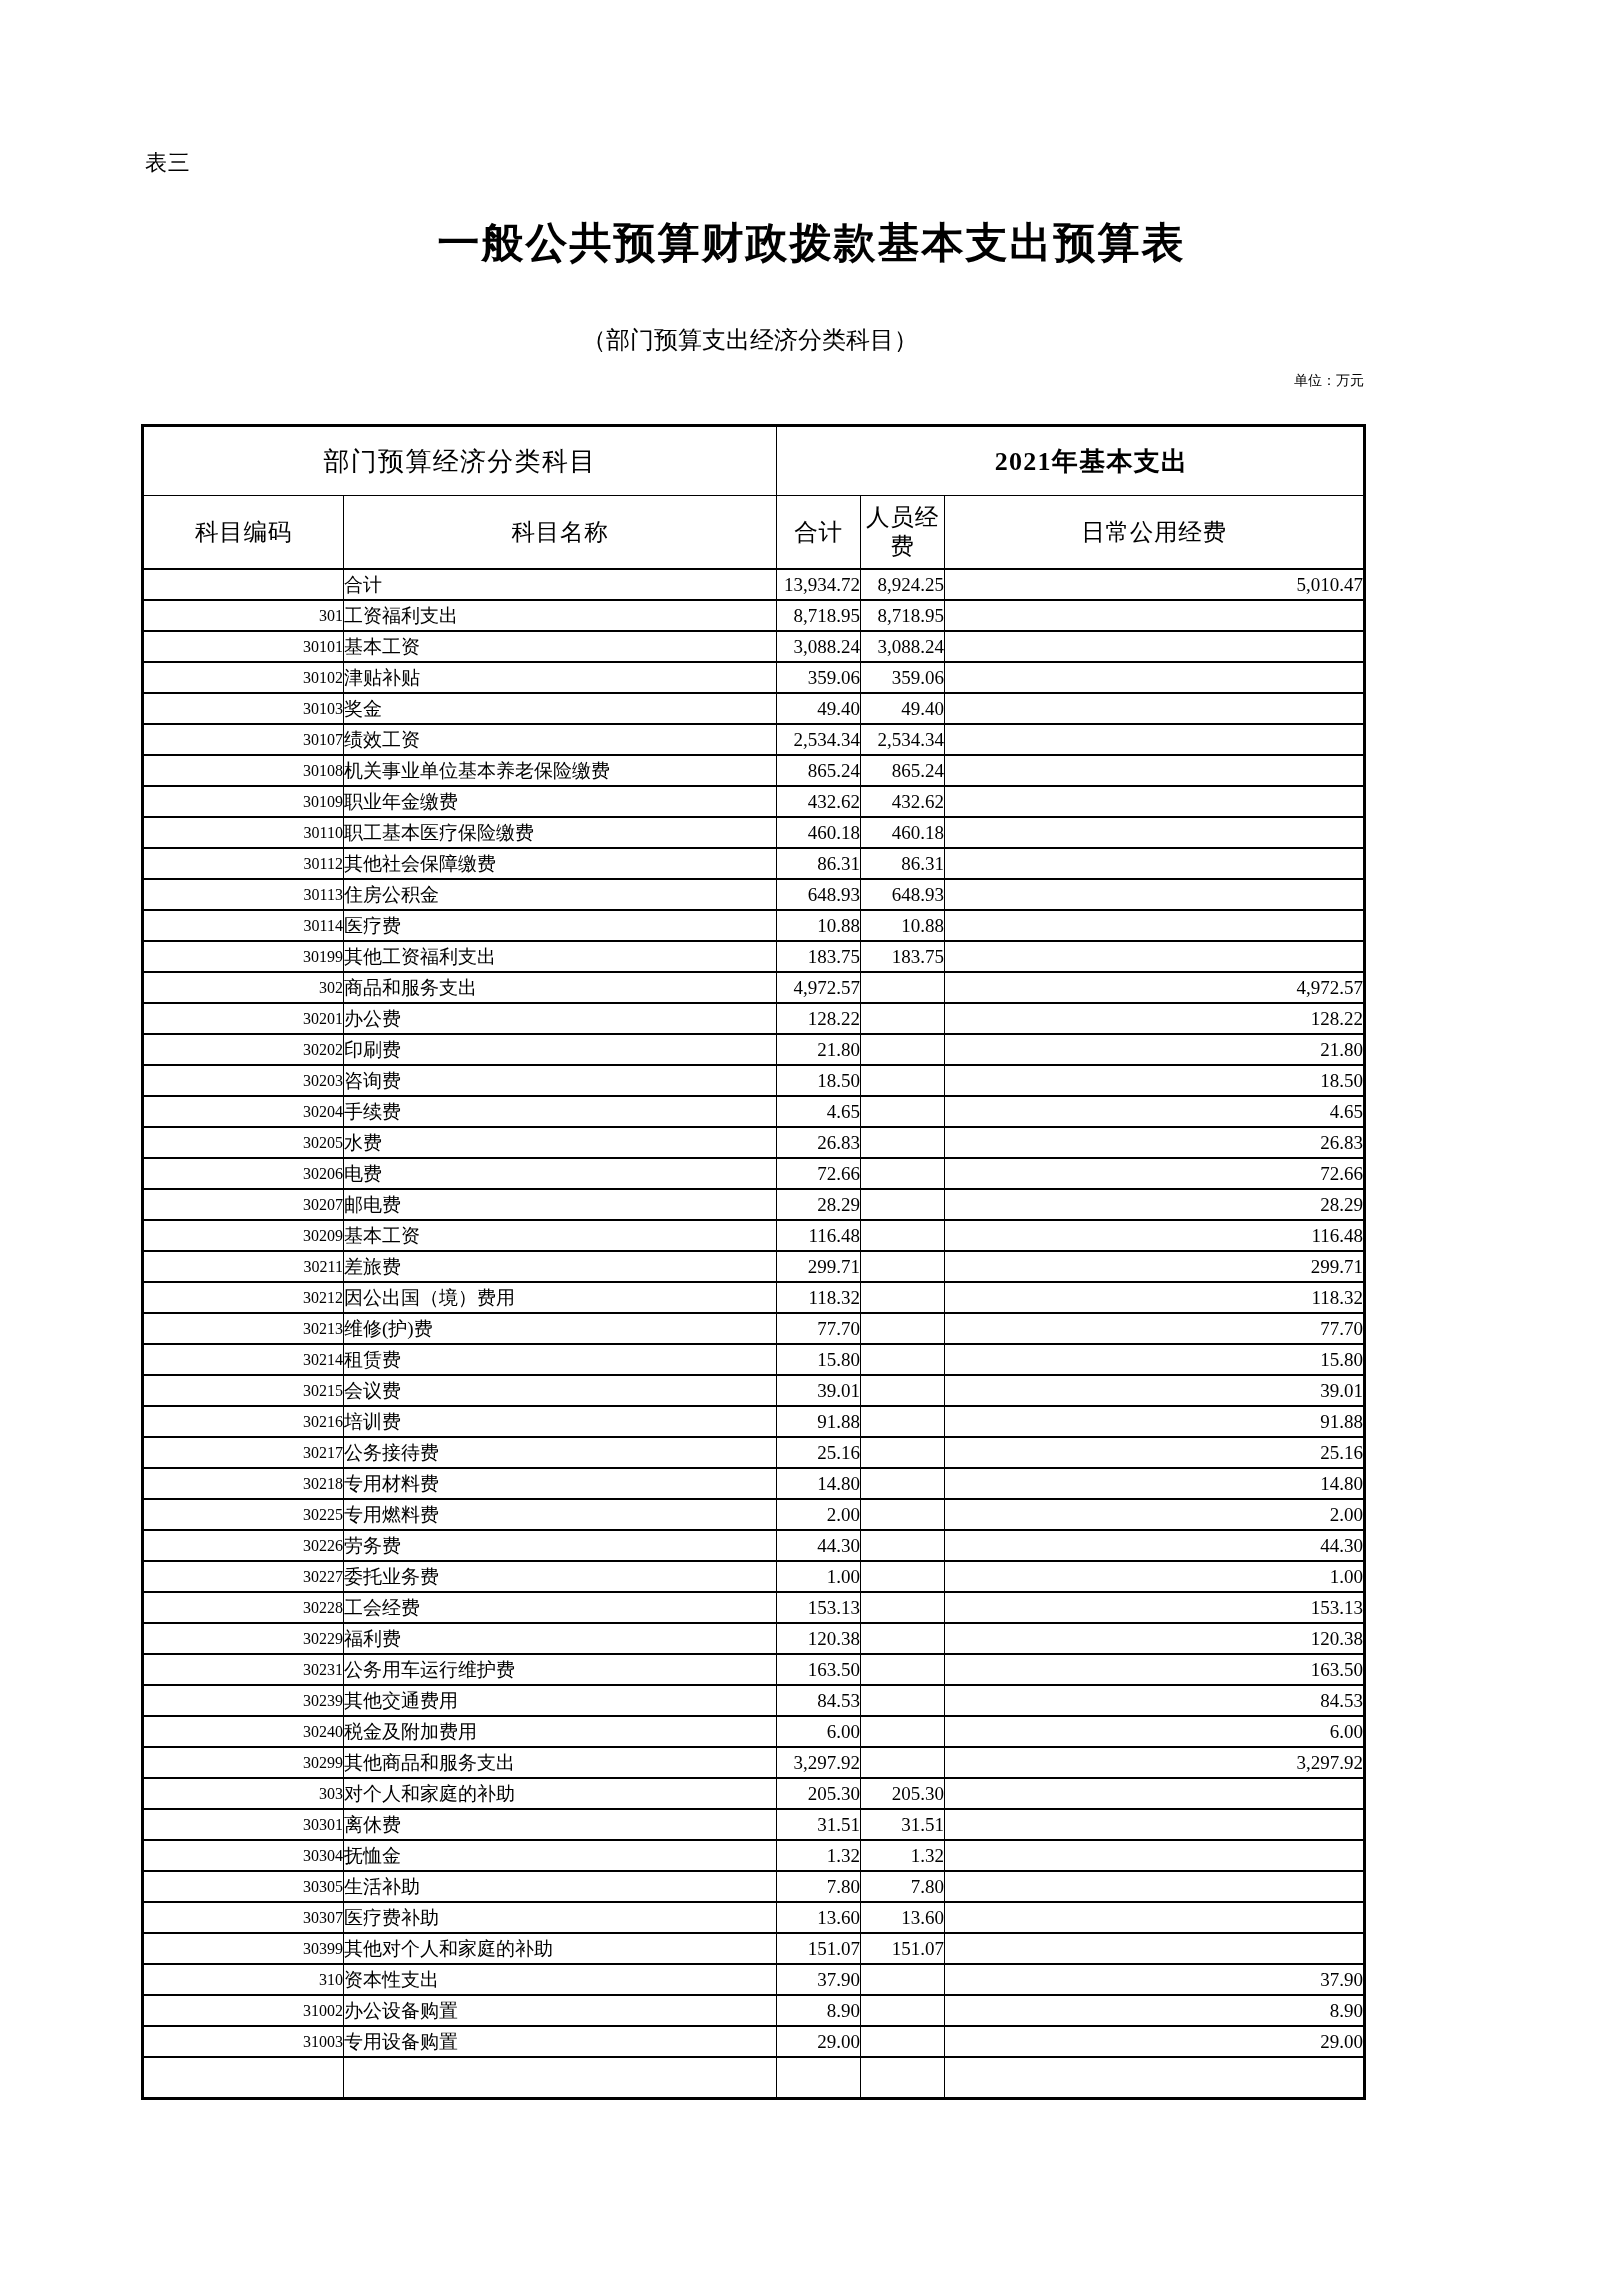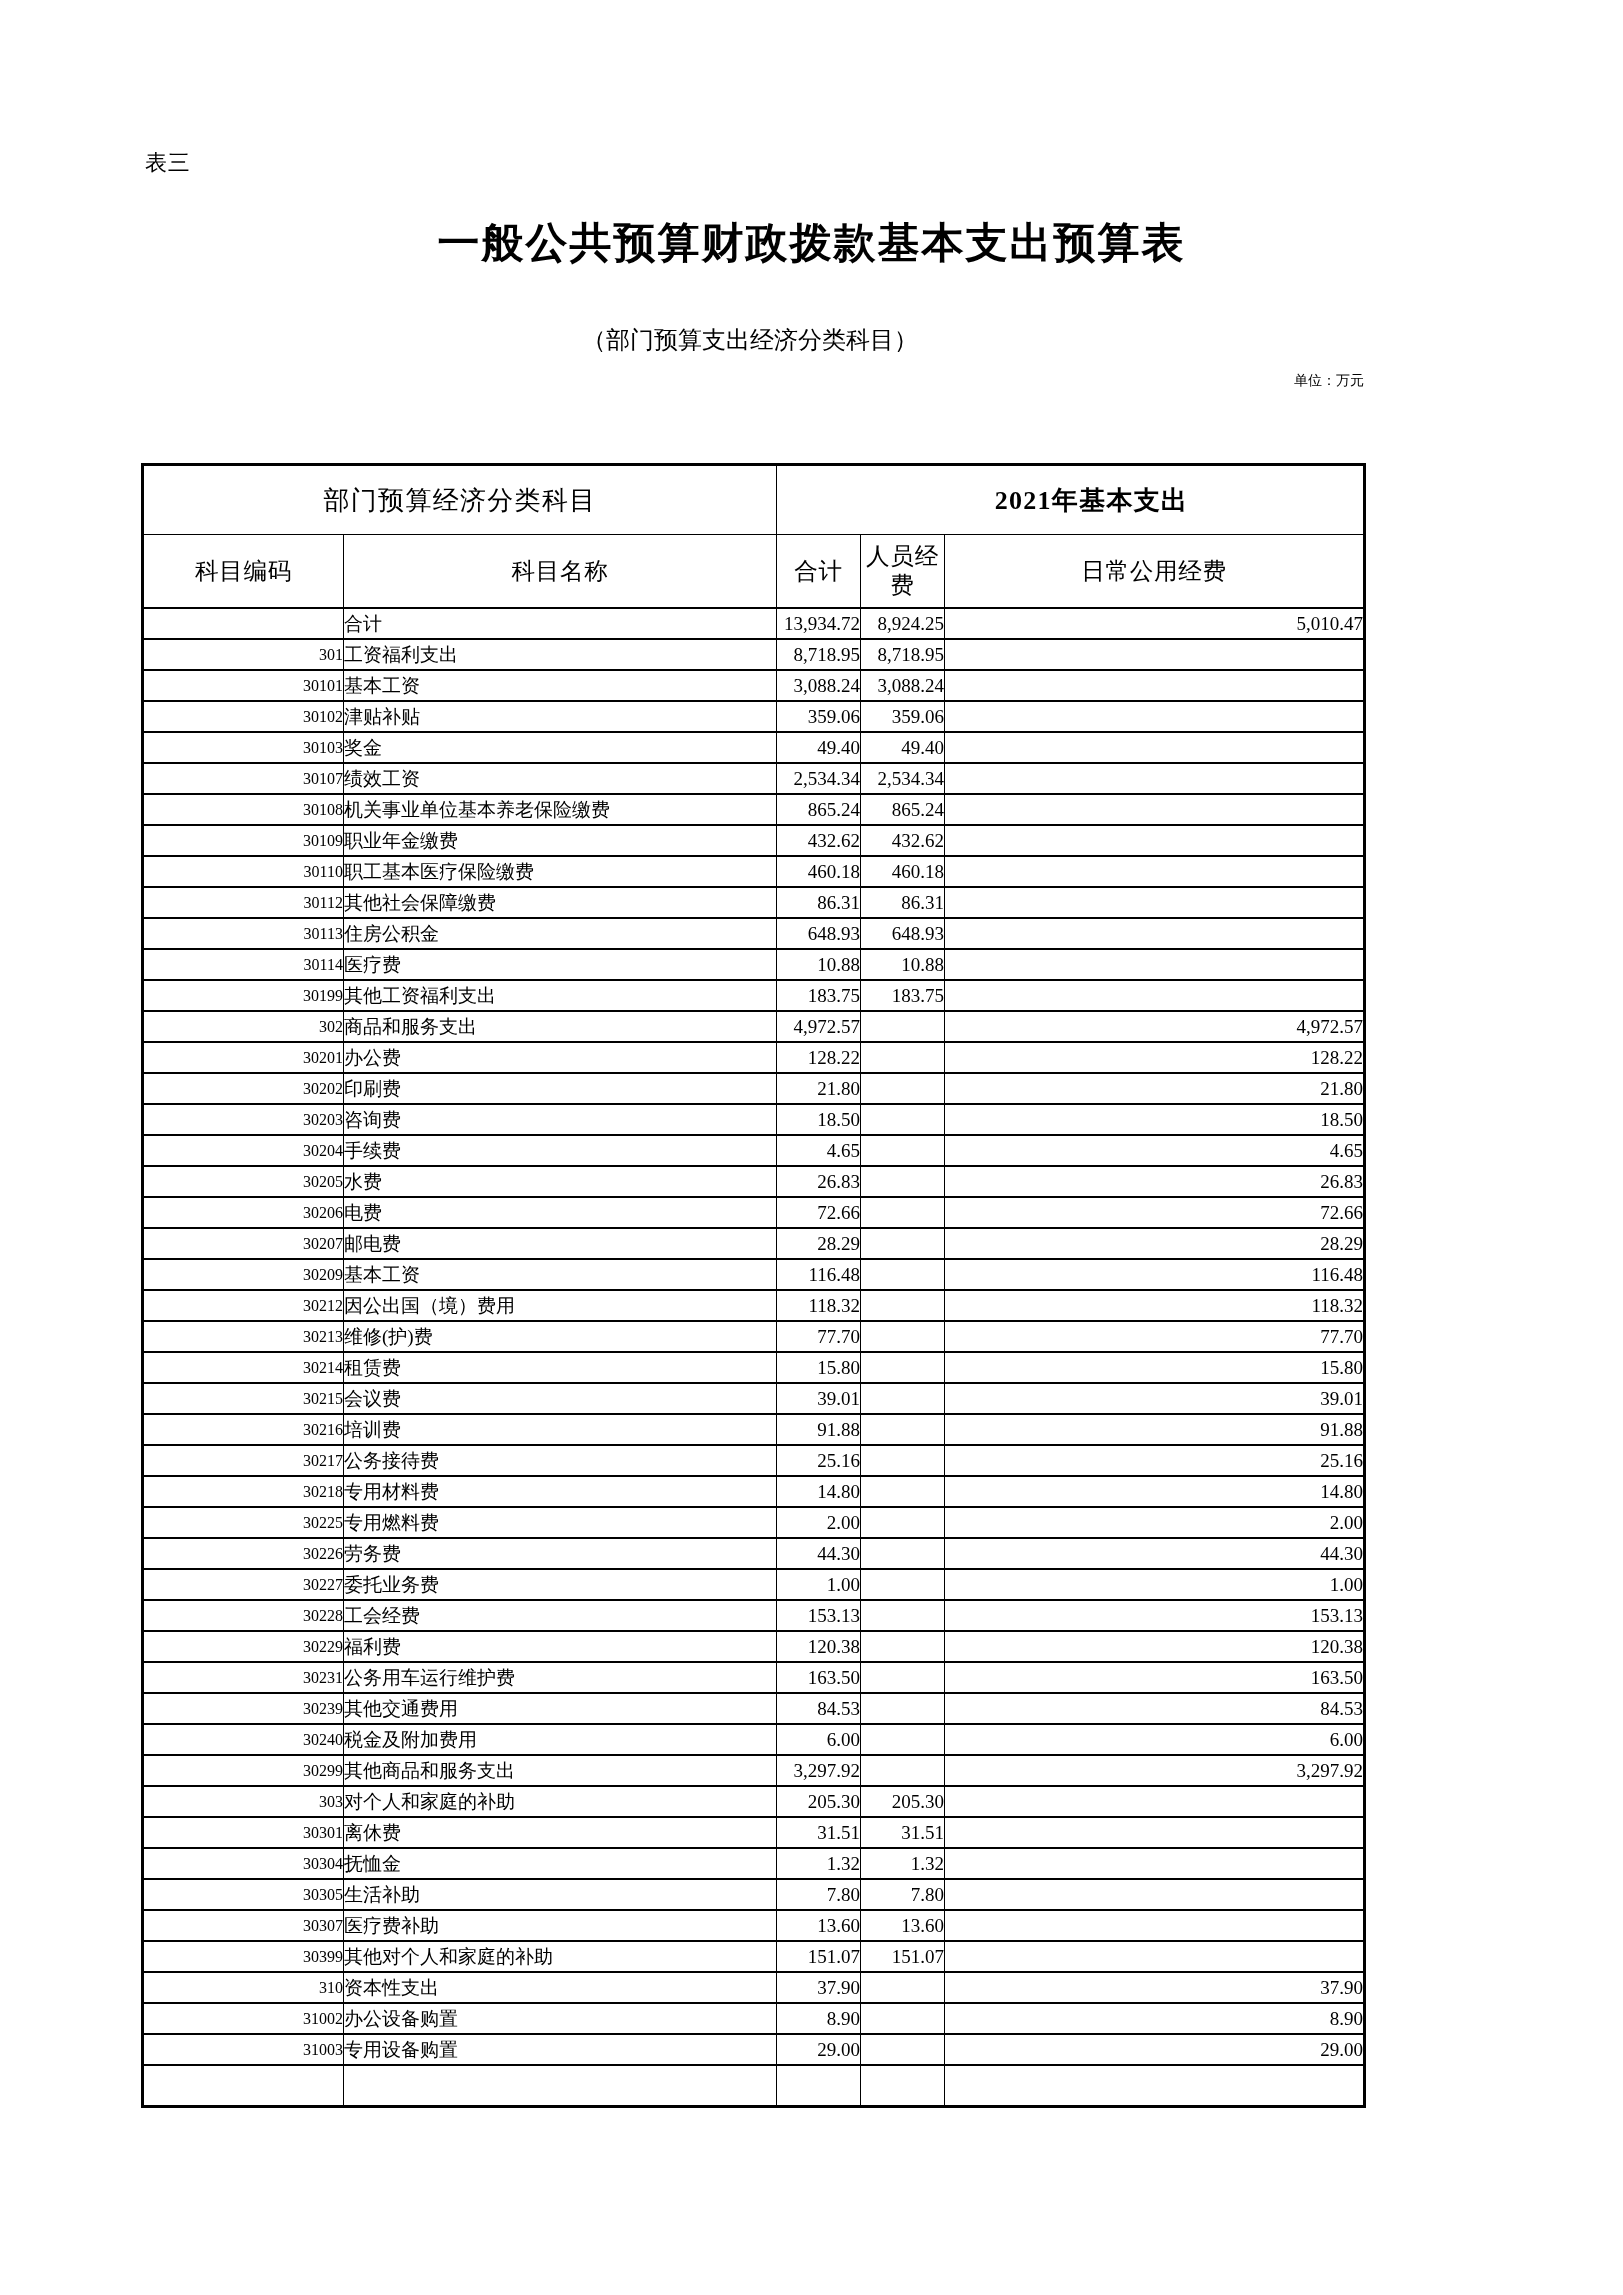--- a/index.html
+++ b/index.html
@@ -77,21 +77,20 @@
     left: 141px;
     top: 424px;
     width: 1222px;
   }
 
   table.budget {
     border-collapse: collapse;
     width: 1222px;
     table-layout: fixed;
     font-size: 19.6px;
-    margin-top: 39px;
   }
 
   table.budget col.c-code   { width: 201px; }
   table.budget col.c-name   { width: 433px; }
   table.budget col.c-total  { width: 84px; }
   table.budget col.c-person { width: 84px; }
   table.budget col.c-daily  { width: 420px; }
 
   table.budget td, table.budget th {
     border: 1.3px solid #000000;
@@ -341,20 +340,27 @@
             <td class="cell-num">28.29</td>
           </tr>
           <tr class="data-row">
             <td class="cell-code lvl2">30209</td>
             <td class="cell-name">基本工资</td>
             <td class="cell-num">116.48</td>
             <td class="cell-num"></td>
             <td class="cell-num">116.48</td>
           </tr>
           <tr class="data-row">
+            <td class="cell-code lvl2">30211</td>
+            <td class="cell-name">差旅费</td>
+            <td class="cell-num">299.71</td>
+            <td class="cell-num"></td>
+            <td class="cell-num">299.71</td>
+          </tr>
+          <tr class="data-row">
             <td class="cell-code lvl2">30212</td>
             <td class="cell-name">因公出国（境）费用</td>
             <td class="cell-num">118.32</td>
             <td class="cell-num"></td>
             <td class="cell-num">118.32</td>
           </tr>
           <tr class="data-row">
             <td class="cell-code lvl2">30213</td>
             <td class="cell-name">维修(护)费</td>
             <td class="cell-num">77.70</td>

